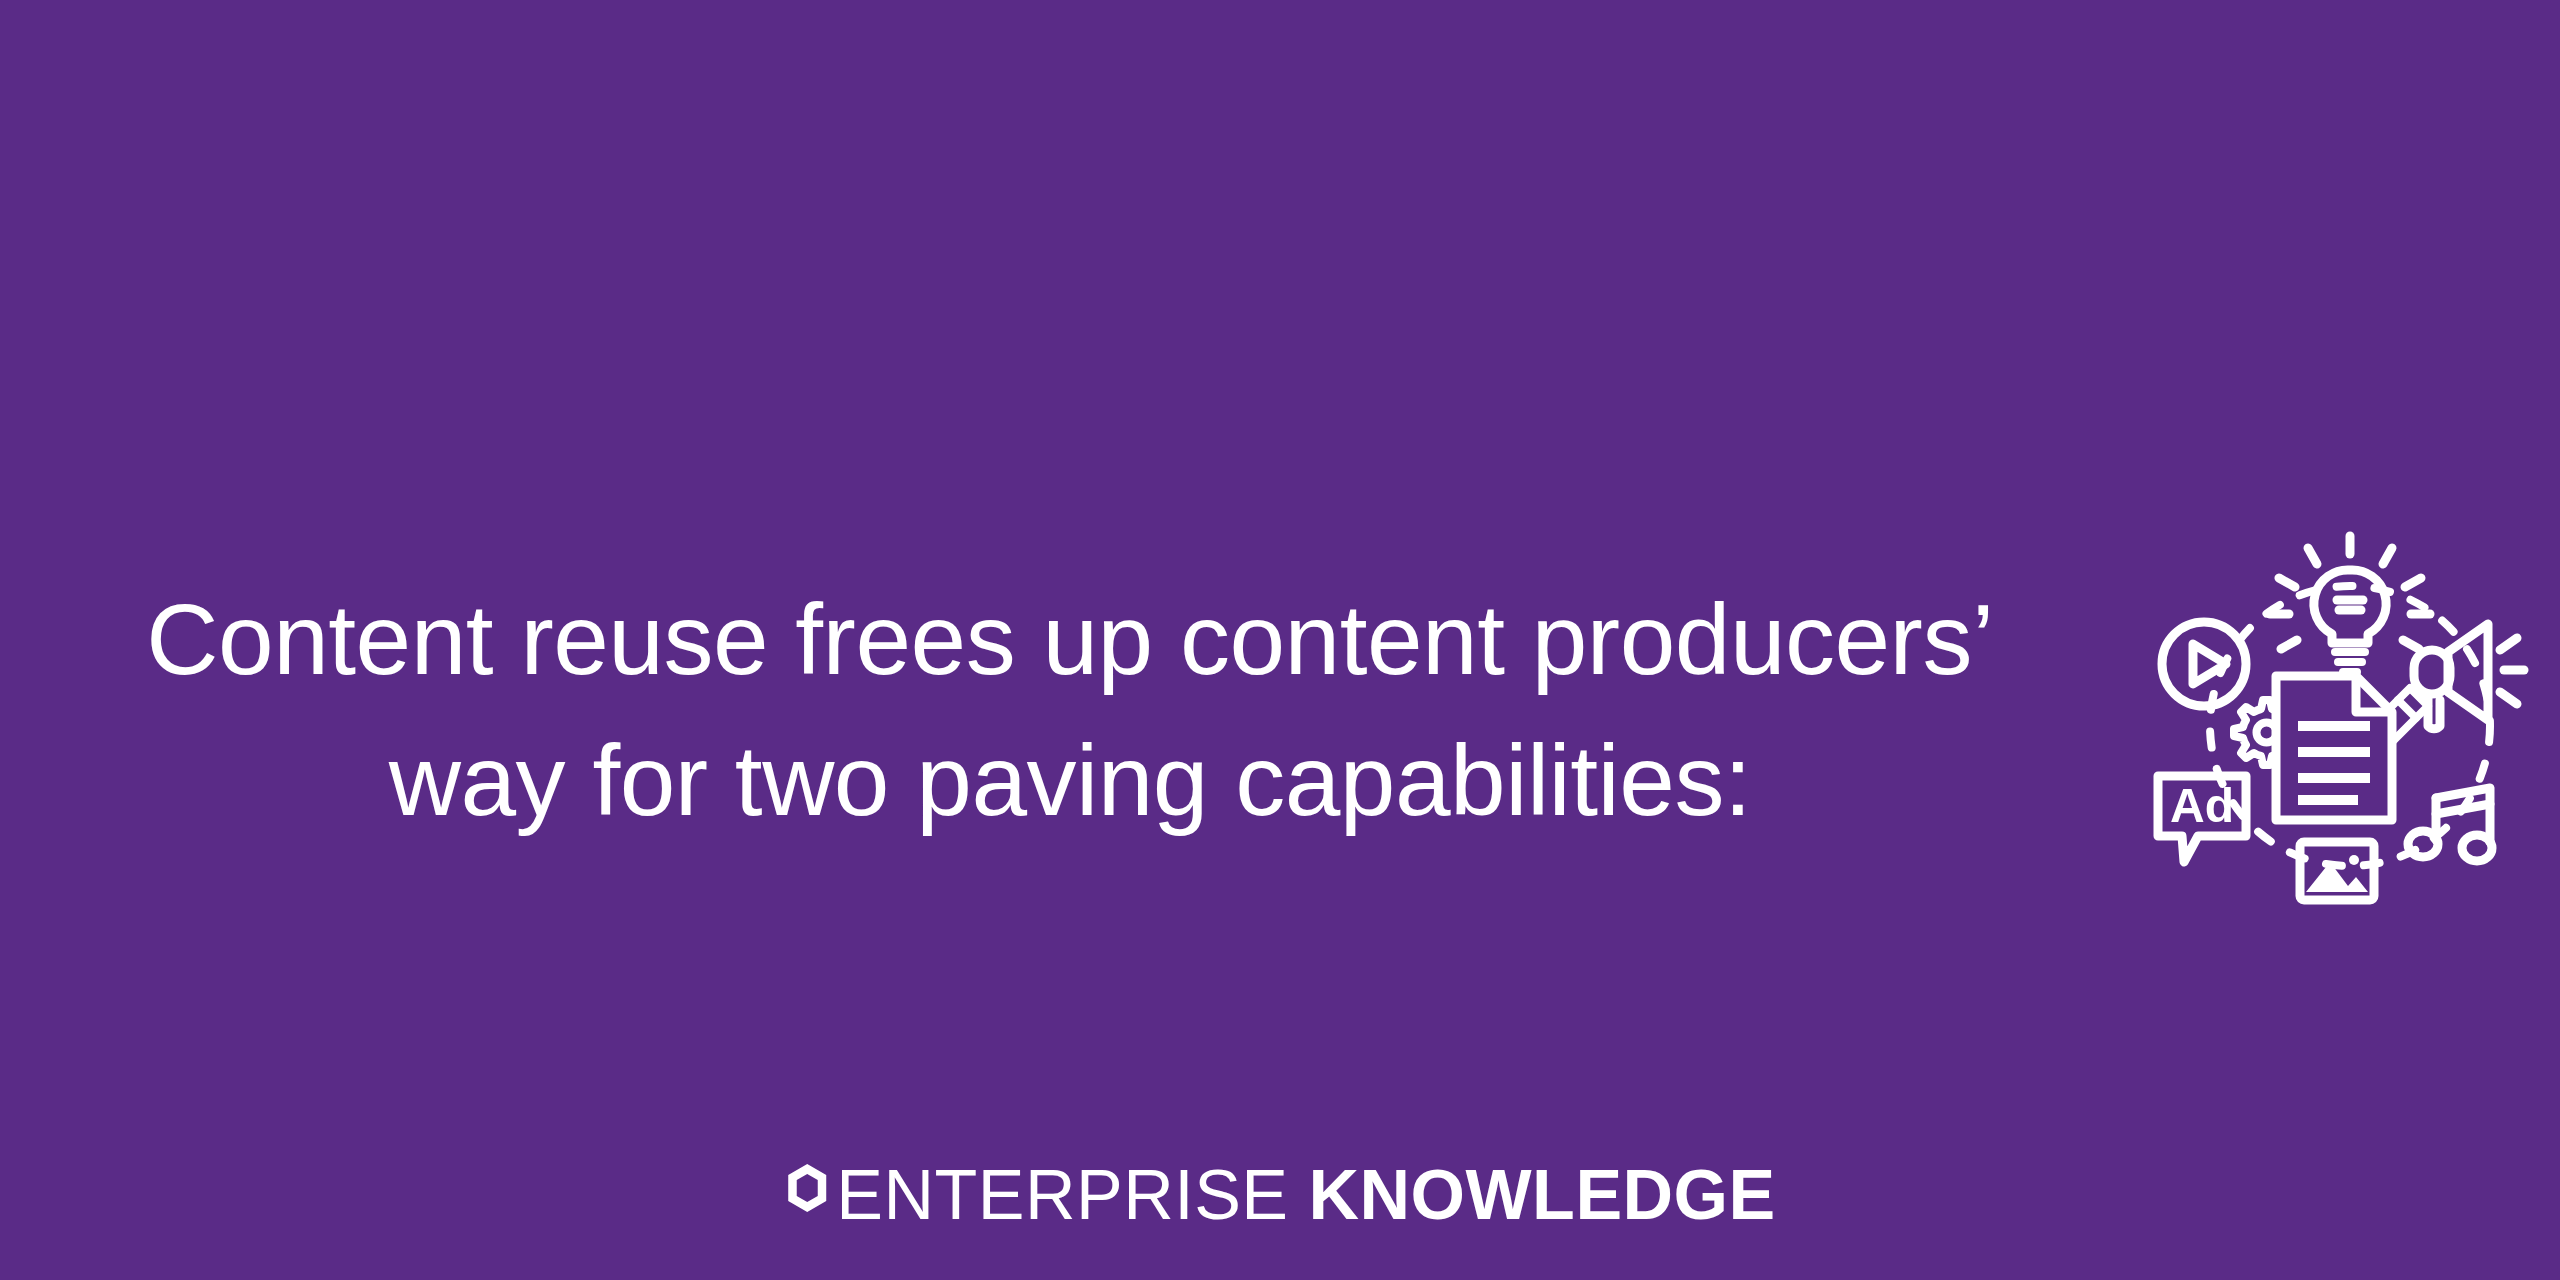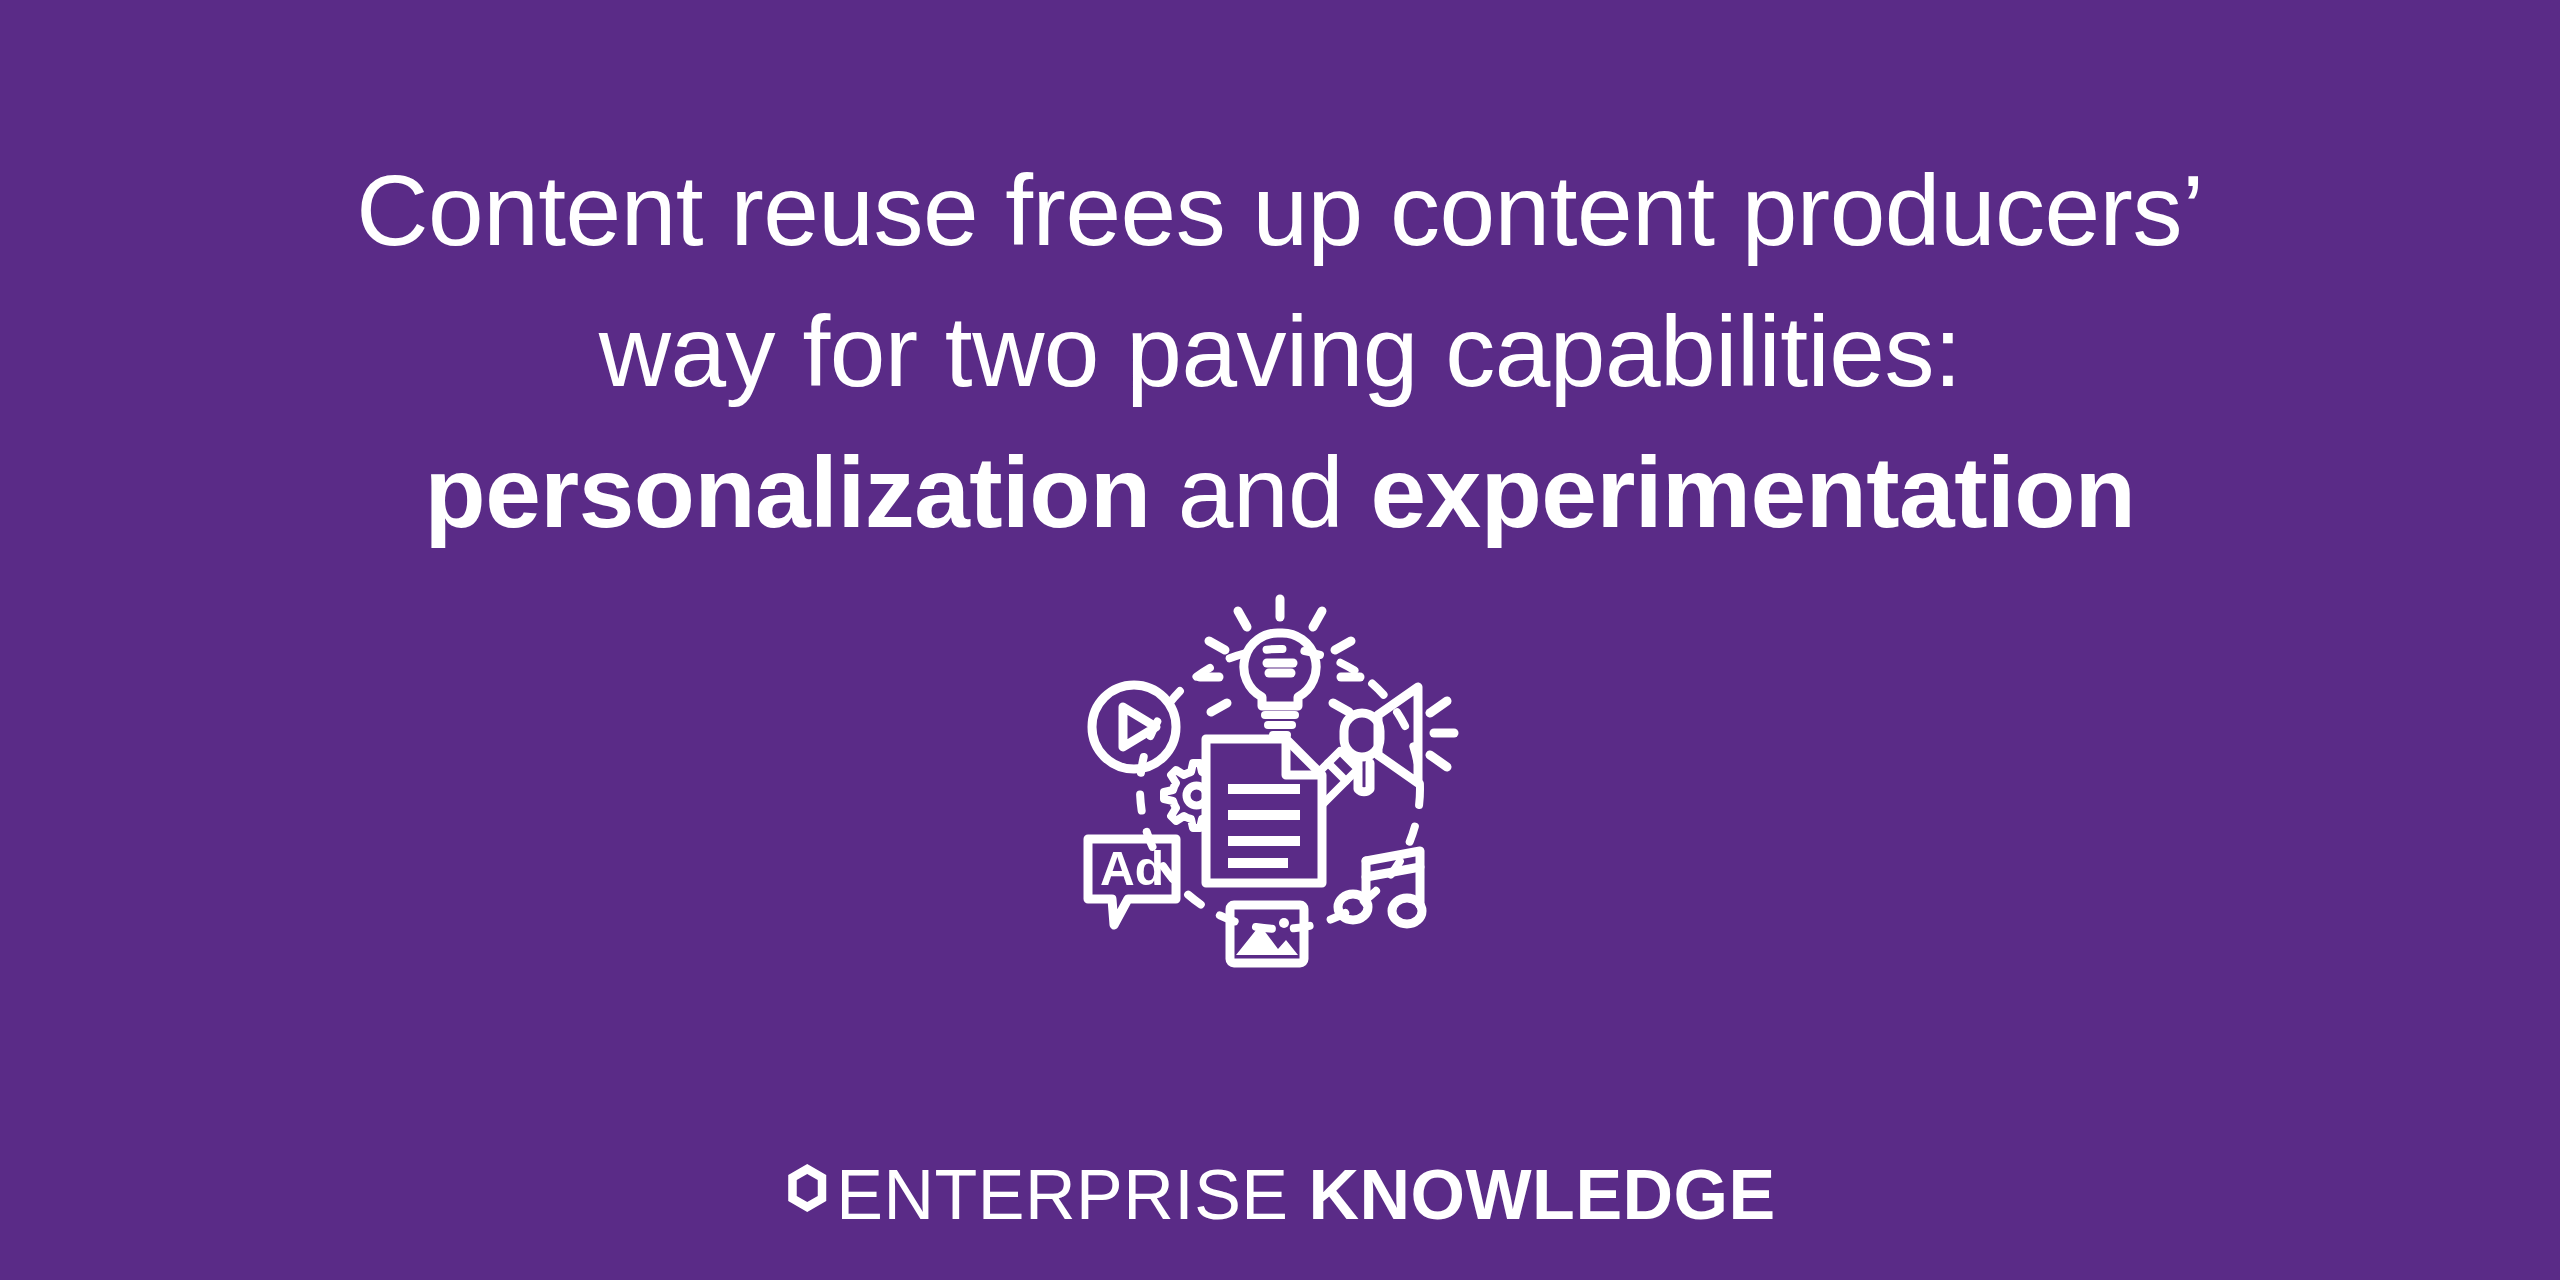--- a/index.html
+++ b/index.html
@@ -13,21 +13,21 @@
     font-family: "Liberation Sans", sans-serif;
     background: #5a2b87;
   }
 
   .slide {
     position: relative;
     width: 2560px;
     height: 1280px;
     background: #5a2b87;
     display: flex;
-    flex-direction: column;
+    flex-direction: row;
     align-items: center;
     box-sizing: border-box;
     padding-top: 140px;
   }
 
   
   .headline {
     width: 2180px;
     text-align: center;
     color: #ffffff;
@@ -89,21 +89,20 @@
   .logo-text .lt-bold  { font-weight: 700; }
 </style>
 </head>
 <body>
 
 <div class="slide">
 
   <div class="headline">
     <span class="line">Content reuse frees up content producers’</span>
     <span class="line">way for two paving capabilities:</span>
-    <span class="line line-4"><span class="bold">personalization</span><span class="reg"> and </span><span class="bold">experimentation</span></span>
   </div>
 
   <div class="illustration-wrap">
     <svg class="illustration" width="420" height="390" viewBox="0 0 420 390" fill="none" xmlns="http://www.w3.org/2000/svg">
 
       <circle cx="210" cy="196" r="140" stroke="#ffffff" stroke-width="8" fill="none" stroke-linecap="round" stroke-dasharray="16 22"></circle>
 
       <g transform="translate(92,168)">
         <path d="M31 2 L38 2 L40 11 A22 22 0 0 1 47 14 L55 9 L60 14 L55 22 A22 22 0 0 1 58 29 L67 31 L67 38 L58 40
                  A22 22 0 0 1 55 47 L60 55 L55 60 L47 55 A22 22 0 0 1 40 58 L38 67 L31 67 L29 58

